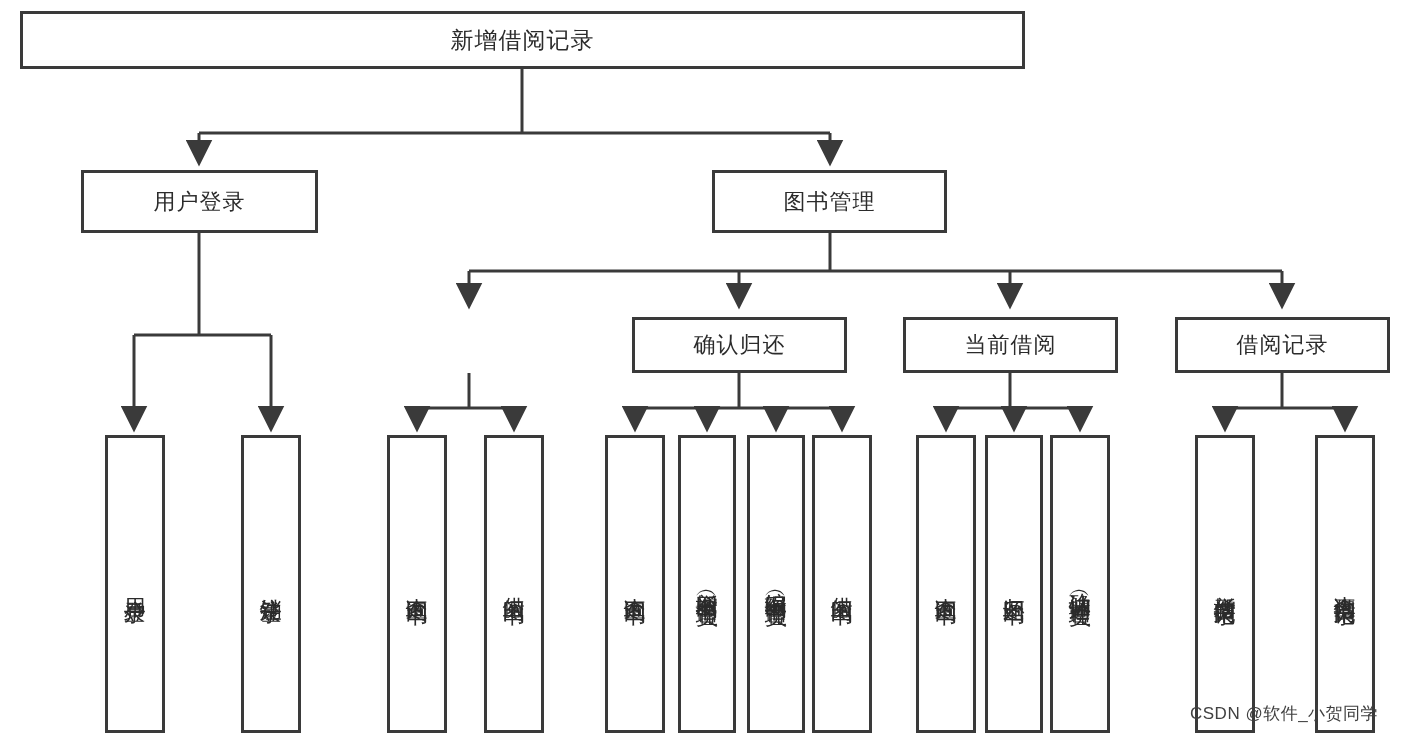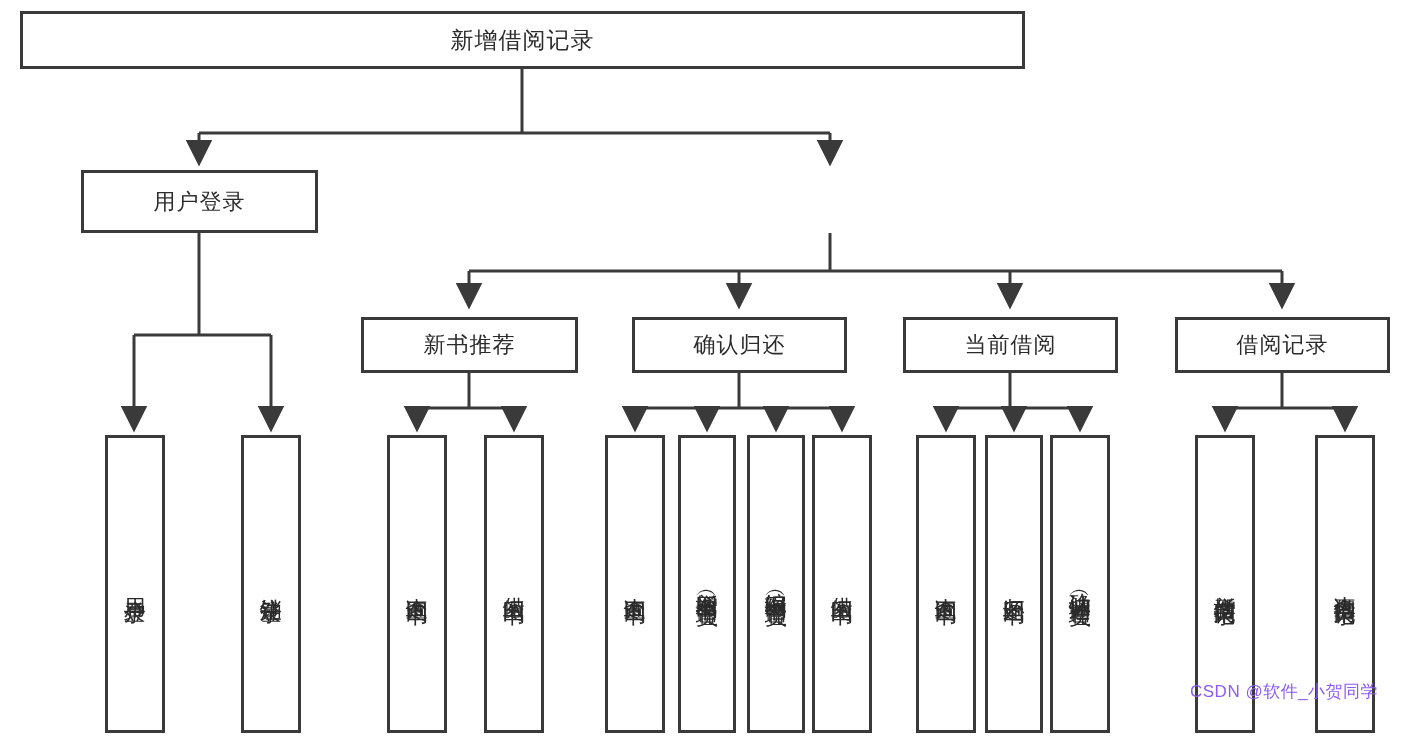--- a/index.html
+++ b/index.html
@@ -37,23 +37,23 @@
   }
   .node.leaf .vtext{
     writing-mode:vertical-rl;
     text-orientation:upright;
     display:block;
     white-space:nowrap;
     line-height:1.16;
   }
   .watermark{
     position:absolute;
-    left:1190px;top:680px;
+    left:1190px;top:702px;
     font-size:17px;
-    color:#8b5cf6;
+    color:#404040;
     white-space:nowrap;
     letter-spacing:0.5px;
   }
 </style>
 </head>
 <body>
 
 <div id="diagram-root">
 
   <svg class="connectors" viewBox="0 0 1405 747">
@@ -106,24 +106,24 @@
     </g>
   </svg>
 
   <div class="node horiz root" style="left:20px;top:11px;width:1005px;height:58px;">
     <span>新增借阅记录</span>
   </div>
 
   <div class="node horiz" style="left:81px;top:170px;width:237px;height:63px;">
     <span>用户登录</span>
   </div>
+  <div class="node horiz" style="left:712px;top:170px;width:235px;height:63px;">
+    <span>图书管理</span>
+  </div>
 
-  <div class="node horiz" style="left:361px;top:317px;width:217px;height:56px;">
-    <span>新书推荐</span>
-  </div>
   <div class="node horiz" style="left:632px;top:317px;width:215px;height:56px;">
     <span>确认归还</span>
   </div>
   <div class="node horiz" style="left:1175px;top:317px;width:215px;height:56px;">
     <span>借阅记录</span>
   </div>
   <div class="node horiz" style="left:903px;top:317px;width:215px;height:56px;">
     <span>当前借阅</span>
   </div>
 

